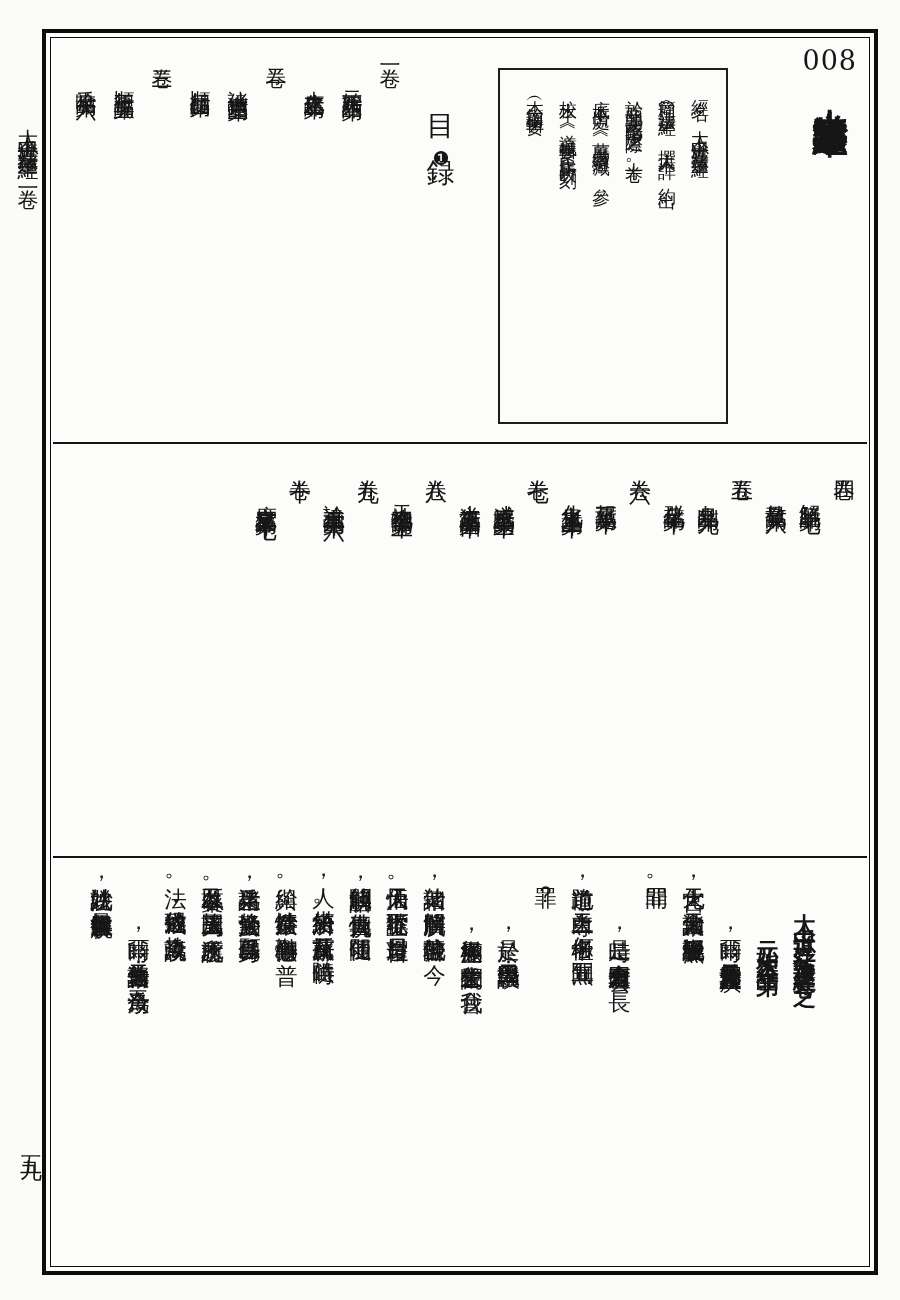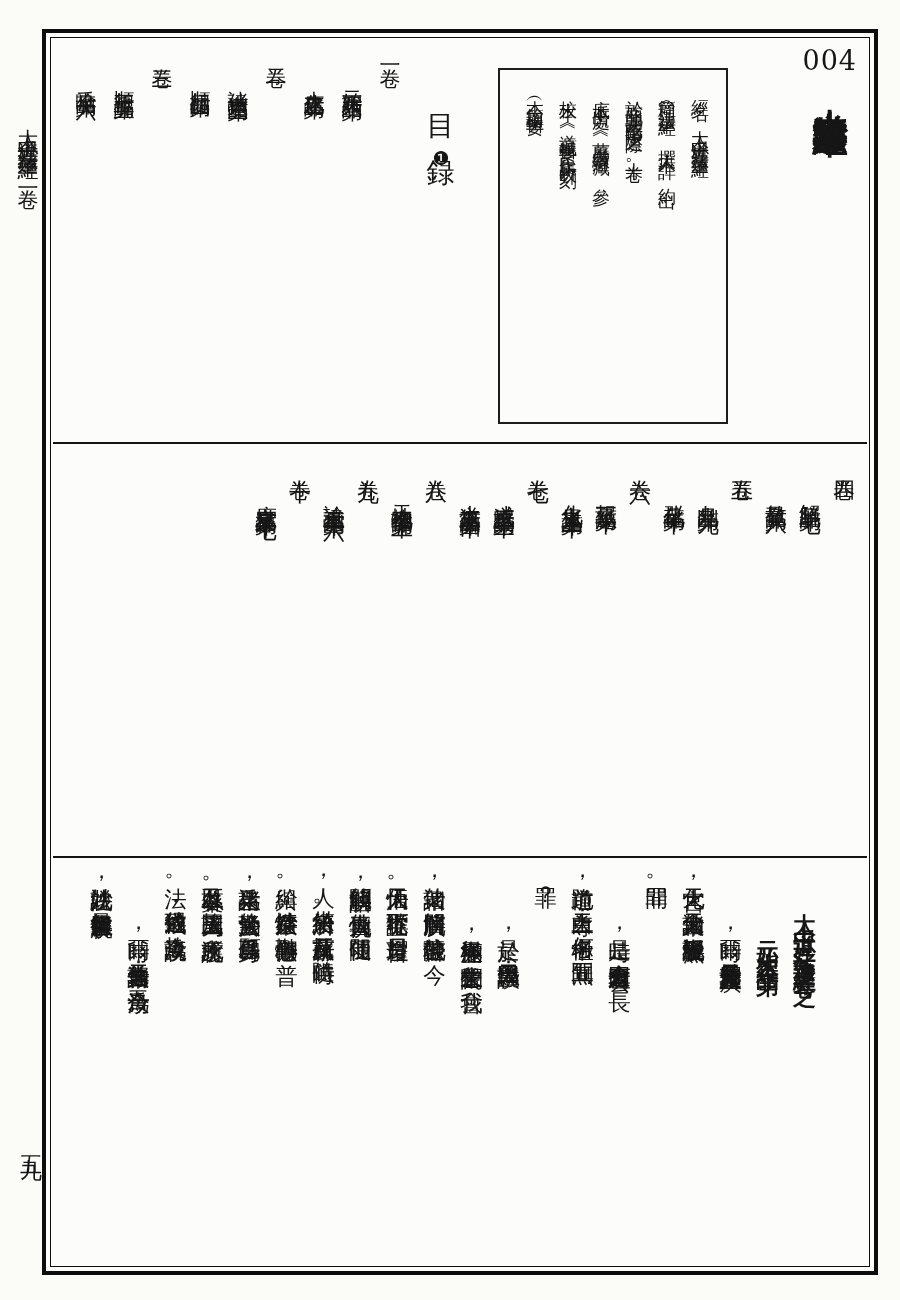--- a/index.html
+++ b/index.html
@@ -106,21 +106,21 @@
 
   <div class="frame">
     <div class="inner">
 
       <div class="divider d1"></div>
       <div class="divider d2"></div>
 
       <section class="sec1">
 
         <div class="title-col">
-          <div class="serial">004</div>
+          <div class="serial">008</div>
           <div class="main-title">太上中道妙法蓮華經</div>
         </div>
 
         <div class="note-box">
           <div class="note-cols">
 
           <div class="col">經名：太上中道妙法蓮華經。</div>
               <div class="col">簡稱《法華經》。撰人不詳，約出</div>
               <div class="col">於南北朝末或隋唐之際。十卷。</div>
               <div class="col">底本出處：《萬曆續道藏》。參</div>

